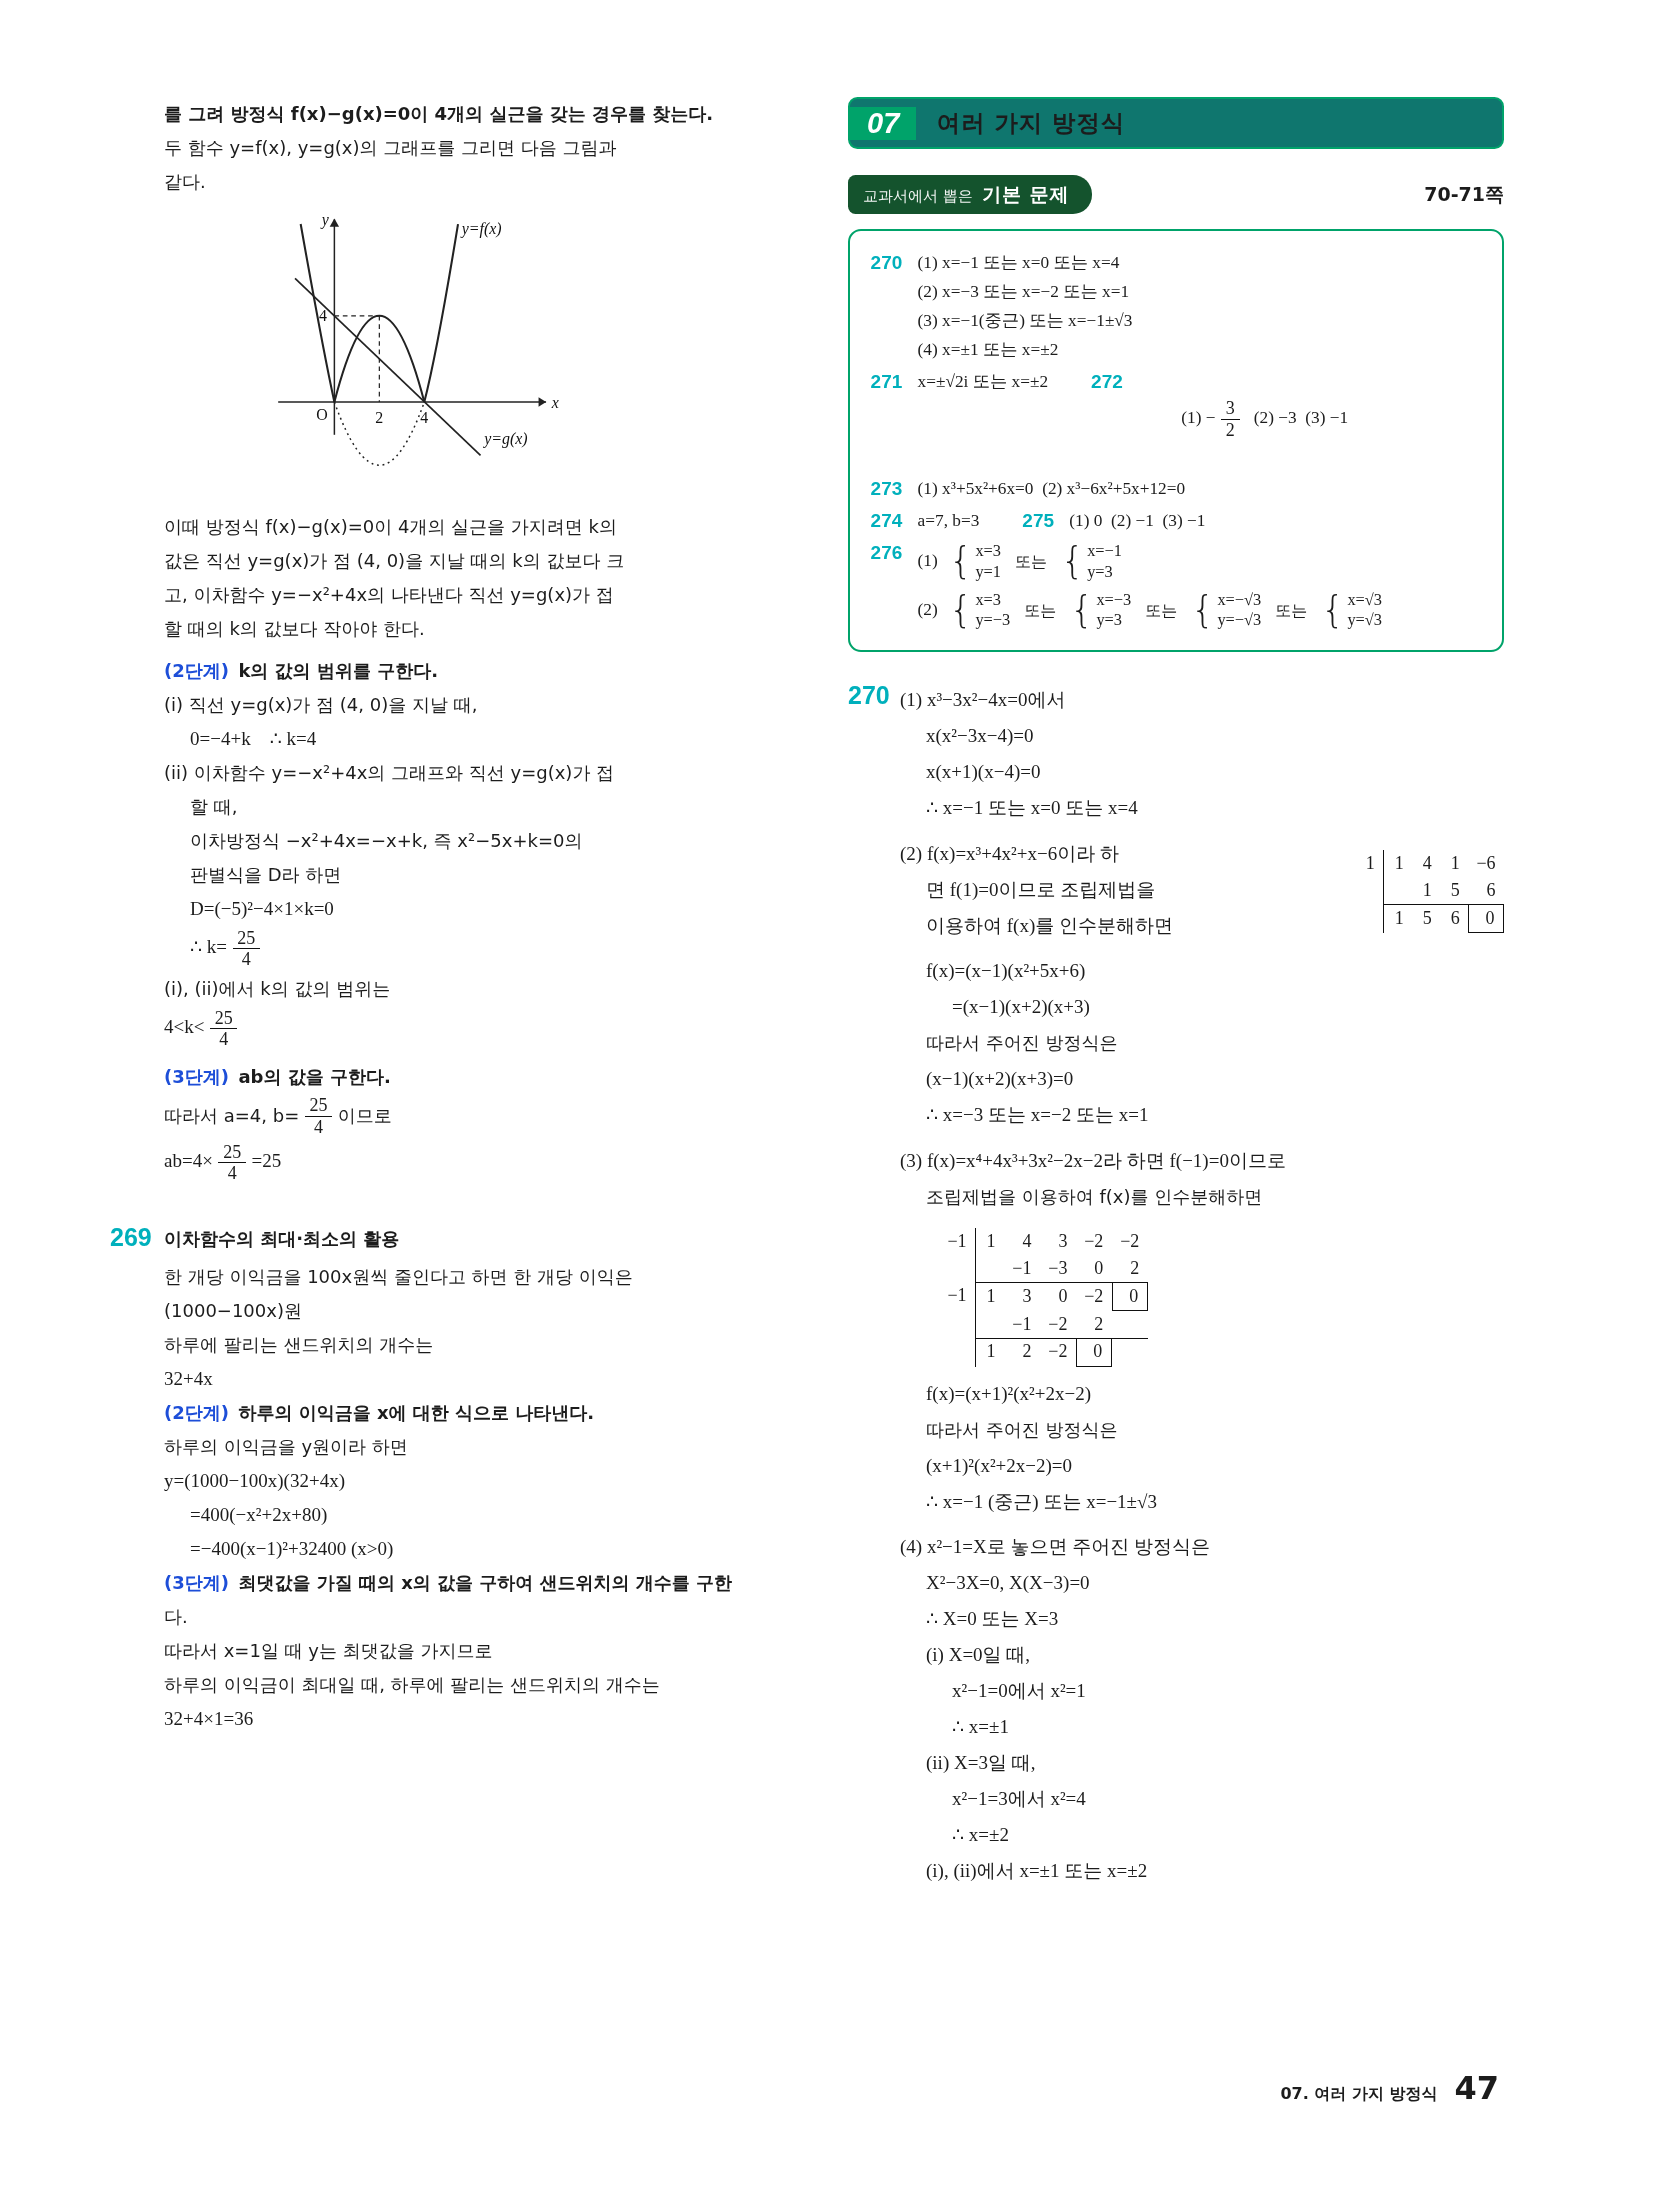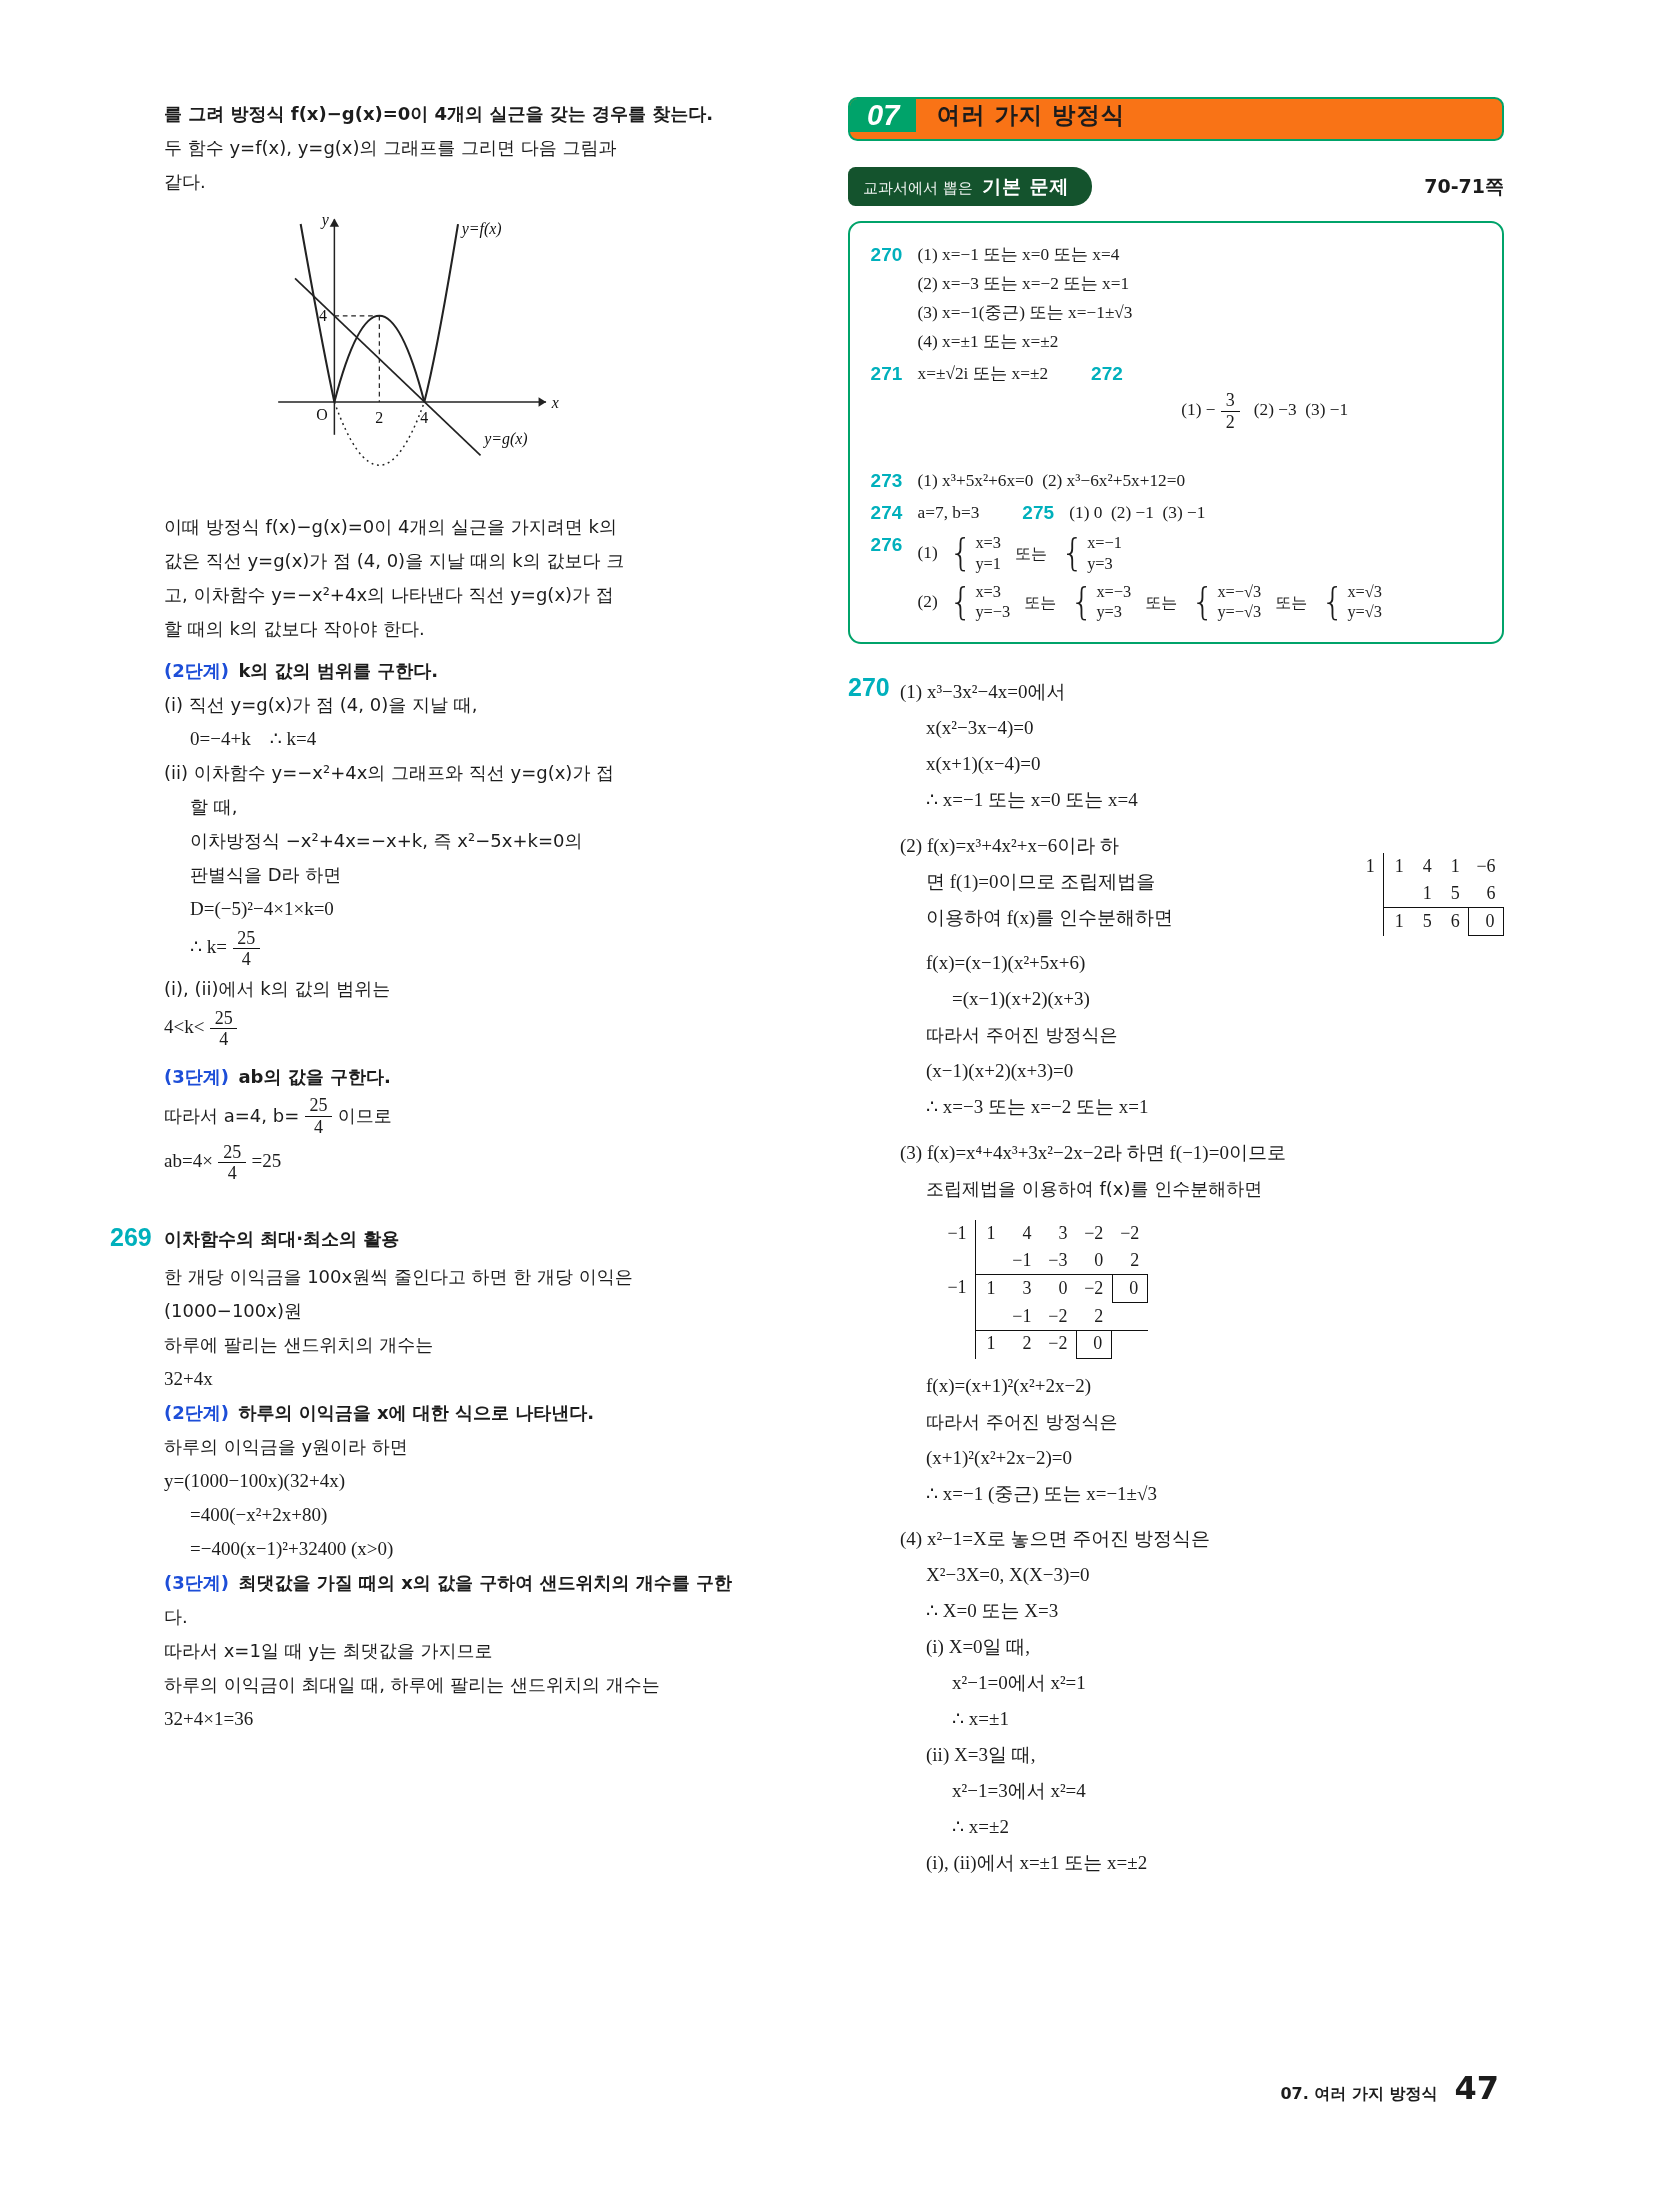--- a/index.html
+++ b/index.html
@@ -29,22 +29,22 @@
   .graphwrap { margin:11.2px 0 15px 86px; }
 
   .prob { position:relative; margin-top:41px; }
   .probhead { position:relative; margin-bottom:9.4px; }
   .probhead .pnum { position:absolute; left:-54px; top:-3.7px; }
   .pnum { color:#00b0bc; font-weight:800; font-size:25px;
           font-family:"Liberation Sans","DejaVu Sans",sans-serif; }
   .ptitle { font-weight:700; font-size:18px; }
 
   
-  .chap { display:flex; align-items:flex-start; border:2.8px solid #00a36a;
-          border-radius:9.4px; overflow:hidden; height:44px; background:#f97316; }
+  .chap { display:flex; align-items:center; border:2.8px solid #00a36a;
+          border-radius:9.4px; overflow:hidden; height:52px; background:#0f766e; }
   .chap-num { background:#00a36a; color:#fff; font-weight:800; font-size:29px;
               display:flex; align-items:center; padding:0 17px; font-style:italic;
               font-family:"Liberation Sans",sans-serif; }
   .chap-title { display:flex; align-items:center; padding:0 20.6px; font-weight:800;
                 font-size:23.4px; letter-spacing:0.9px; }
 
   .badge-row { display:flex; align-items:center; justify-content:space-between;
                margin-top:26px; }
   .badge { background:#14532d; color:#fff; border-radius:7.5px 19px 19px 7.5px;
            padding:6.6px 22.5px 6.6px 15px; display:inline-flex; align-items:baseline; }
@@ -69,21 +69,21 @@
   .sys { display:inline-flex; align-items:center; margin:0 1.9px; }
   .brace { font-size:37px; font-weight:300; margin-right:2.8px; line-height:1;
            font-family:"DejaVu Sans",sans-serif; }
   .syscol { display:inline-flex; flex-direction:column; font-size:16.4px; line-height:20.6px; }
   .syssep { margin:0 12px; font-family:"DejaVu Sans",sans-serif; font-size:16px;text-align:right; }
 
   .sol { position:relative; margin-left:52px; margin-top:30px; }
   .solnum { position:absolute; left:-52px; top:-1.9px; }
   .solbody .ln { line-height:36px; }
   .part { margin-bottom:9.4px; }
-  .p2flex { display:flex; justify-content:space-between; align-items:flex-end; }
+  .p2flex { display:flex; justify-content:space-between; align-items:center; }
   .p2text { width:337px; }
   .synthwrap { padding-left:39px; margin-bottom:9.4px; }
 
   .synth { display:inline-grid; font-family:"Liberation Serif","DejaVu Serif",serif;
            font-size:18px; line-height:1.4; margin-top:3.7px; }
   .scell { padding:0.9px 8.4px; text-align:right; min-width:28px; }
   .scell.lead { border-right:1.5px solid #111; }
   .scell.topline { border-top:1.5px solid #111; }
   .scell.boxed { border:1.5px solid #111; }
 

